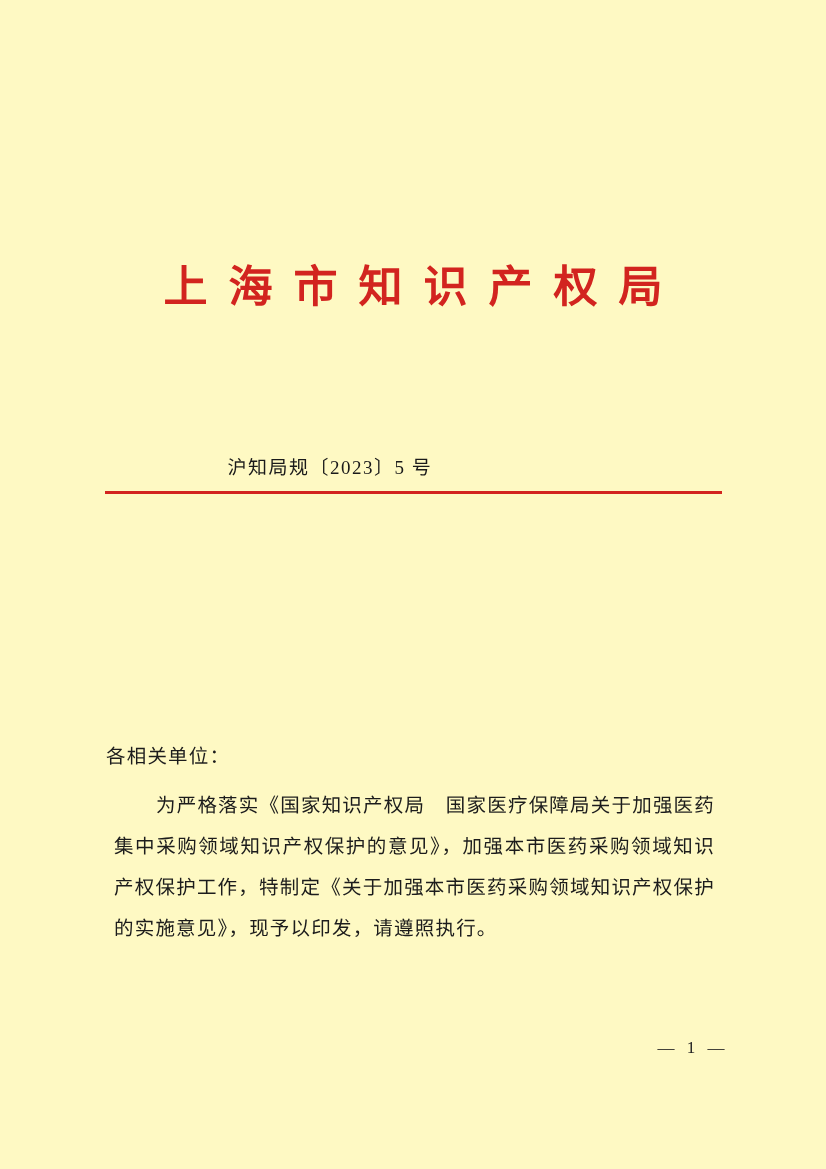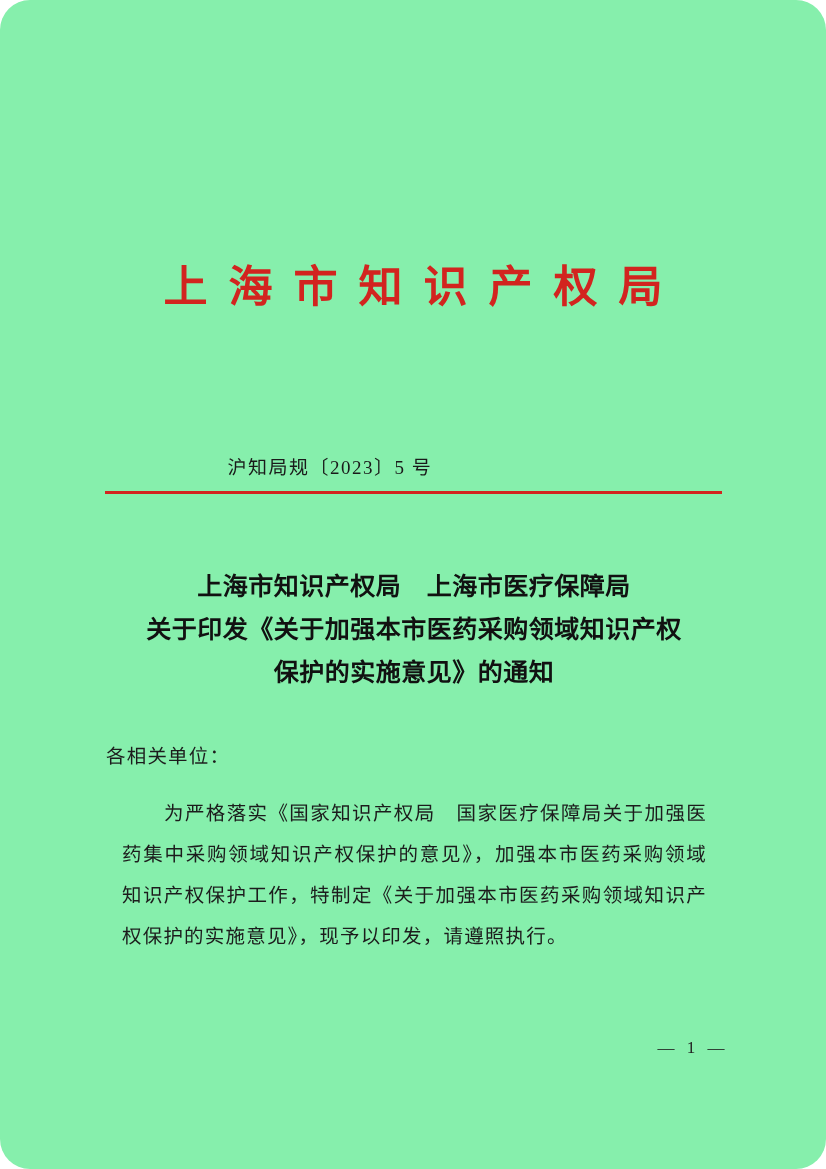--- a/index.html
+++ b/index.html
@@ -12,22 +12,21 @@
     height: 1169px;
     position: relative;
     font-family: "Liberation Serif", "DejaVu Serif", serif;
     color: #1a1a1a;
     overflow: hidden;
   }
 
   .page {
     position: absolute;
     inset: 0;
-    background: #86efac;
-    border-radius: 30px;
+    background: #fef9c3;
   }
 
   
   .letterhead {
     position: absolute;
     top: 258px;
     left: 0;
     width: 826px;
     text-align: center;
   }
@@ -91,21 +90,21 @@
     font-size: 19.5px;
     line-height: 41px;
     color: #1c1c1c;
     letter-spacing: 1.2px;
     text-align: justify;
   }
   .salutation {
     margin: 0 0 0 0;
   }
   .para {
-    margin: 16px;
+    margin: 8px;
     text-indent: 42px;
   }
 
   
   .page-number {
     position: absolute;
     top: 1038px;
     left: 0;
     width: 826px;
     text-align: center;
@@ -125,25 +124,20 @@
 <div class="page">
 
   <div class="letterhead">
     <div class="letterhead-line">上海市知识产权局</div>
   </div>
 
   <div class="doc-number">沪知局规〔2023〕5 号</div>
 
   <div class="red-rule"></div>
 
-  <div class="title-block">
-    <div class="title-line">上海市知识产权局　上海市医疗保障局</div>
-    <div class="title-line">关于印发《关于加强本市医药采购领域知识产权</div>
-    <div class="title-line">保护的实施意见》的通知</div>
-  </div>
 
   <div class="body-block">
     <p class="salutation">各相关单位：</p>
     <p class="para">为严格落实《国家知识产权局　国家医疗保障局关于加强医药集中采购领域知识产权保护的意见》，加强本市医药采购领域知识产权保护工作，特制定《关于加强本市医药采购领域知识产权保护的实施意见》，现予以印发，请遵照执行。</p>
   </div>
 
   <div class="page-number">
     <span class="pn-inner">— 1 —</span>
   </div>
 

